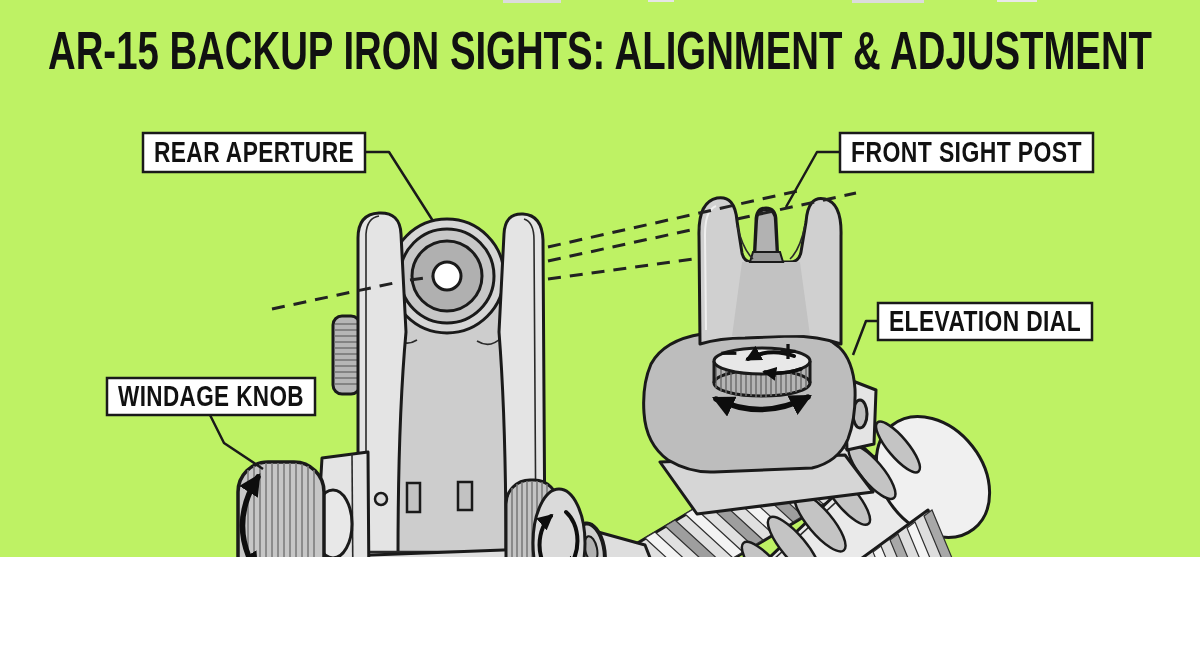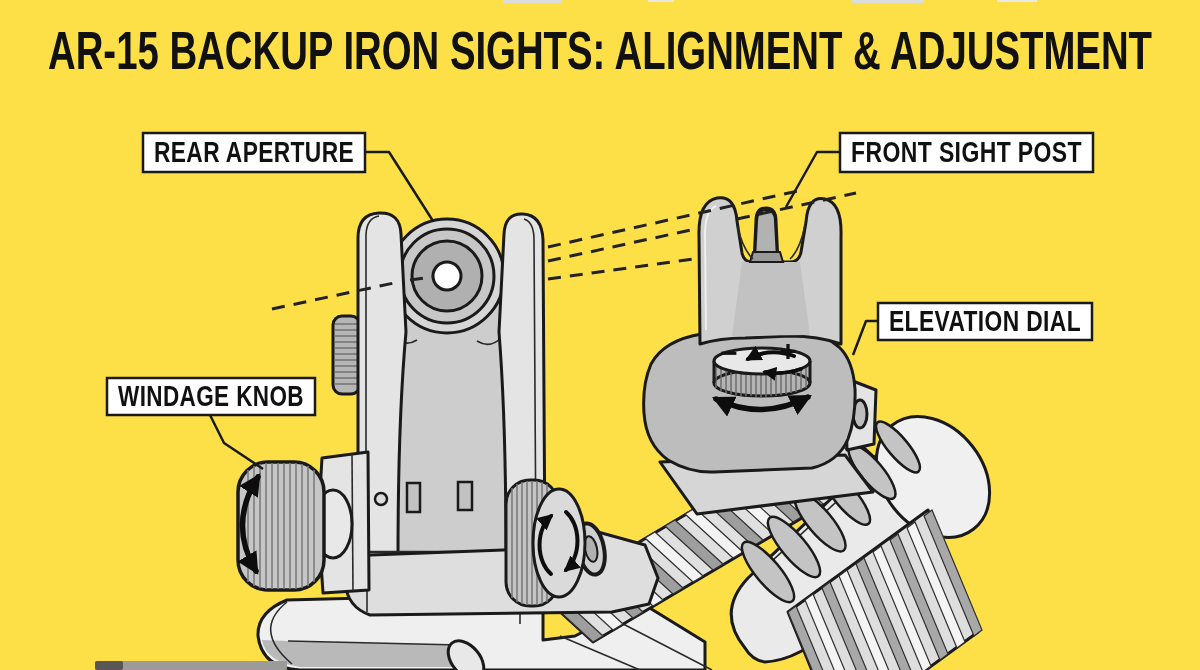--- a/index.html
+++ b/index.html
@@ -1,16 +1,16 @@
 <!DOCTYPE html>
 <html><head>
 <meta charset="utf-8">
 <style>
   html,body{margin:0;padding:0;background:#fff;}
-  #stage{position:relative;width:1200px;height:670px;background:#fde047;overflow:hidden;
+  #stage{position:relative;width:1200px;height:557px;background:#bef264;overflow:hidden;
          font-family:"Liberation Sans",sans-serif;}
   svg{display:block}
   text{font-family:"Liberation Sans",sans-serif;fill:#111;}
   .lbl{font-size:29px;font-weight:600;letter-spacing:.5px;}
   .ttl{font-size:53px;font-weight:bold;}
   .sym{font-size:30px;font-weight:bold;}
   .outline{stroke:#1a1a1a;stroke-width:3;stroke-linejoin:round;stroke-linecap:round;}
   .thin{stroke:#2a2a2a;stroke-width:1.6;}
   .leader{stroke:#1a1a1a;stroke-width:2.5;fill:none;stroke-linejoin:round;}
   .dash{stroke:#222;stroke-width:3;fill:none;stroke-dasharray:13 9;}

